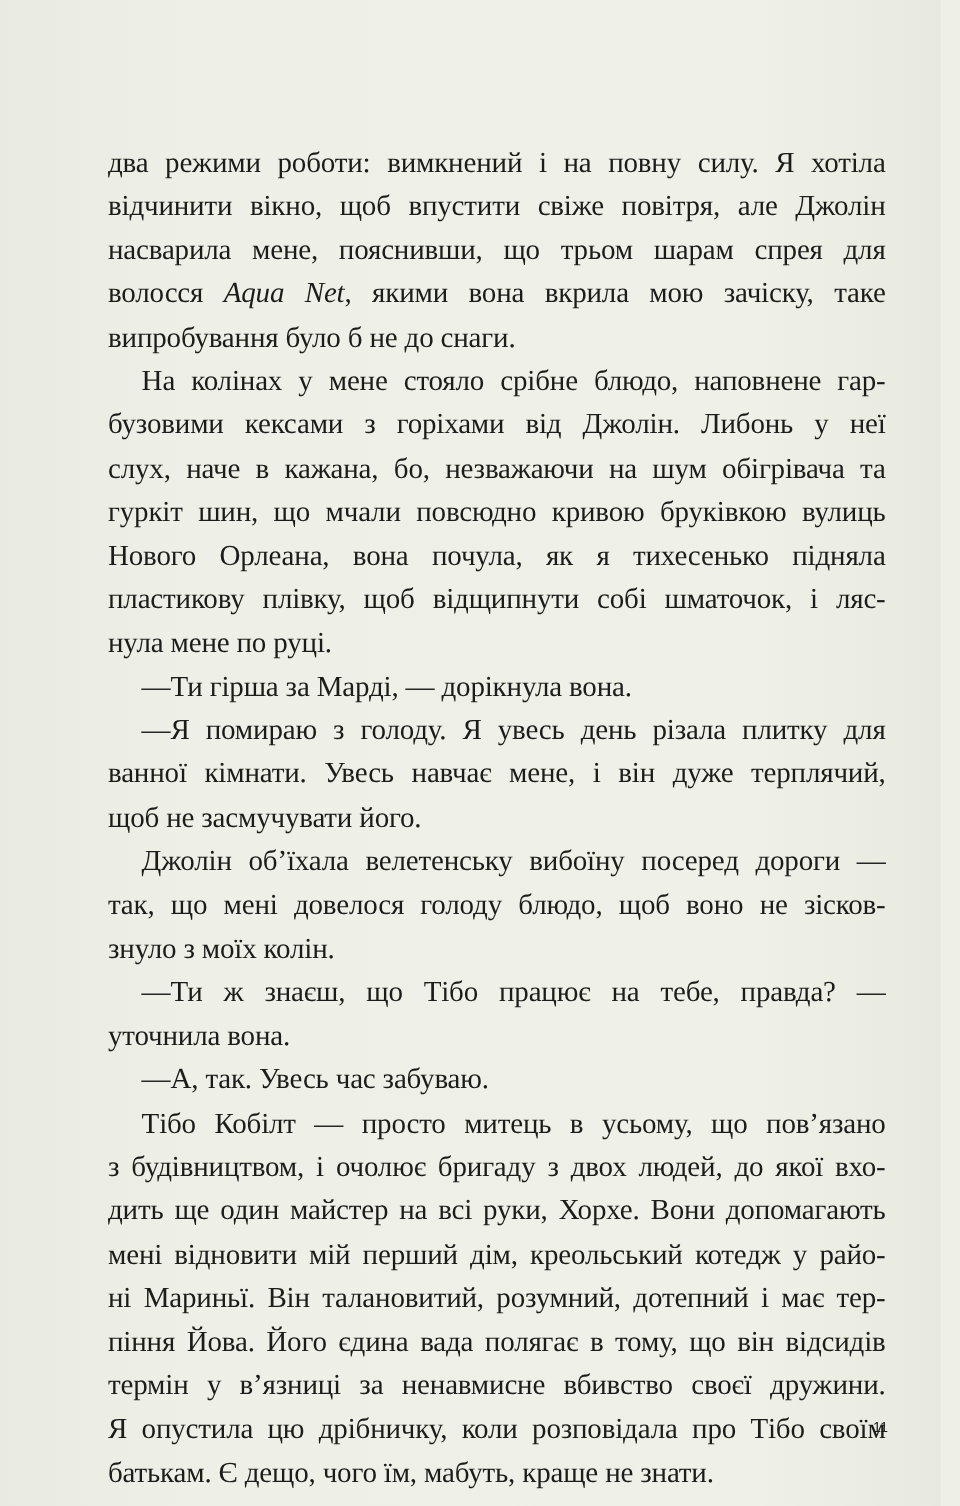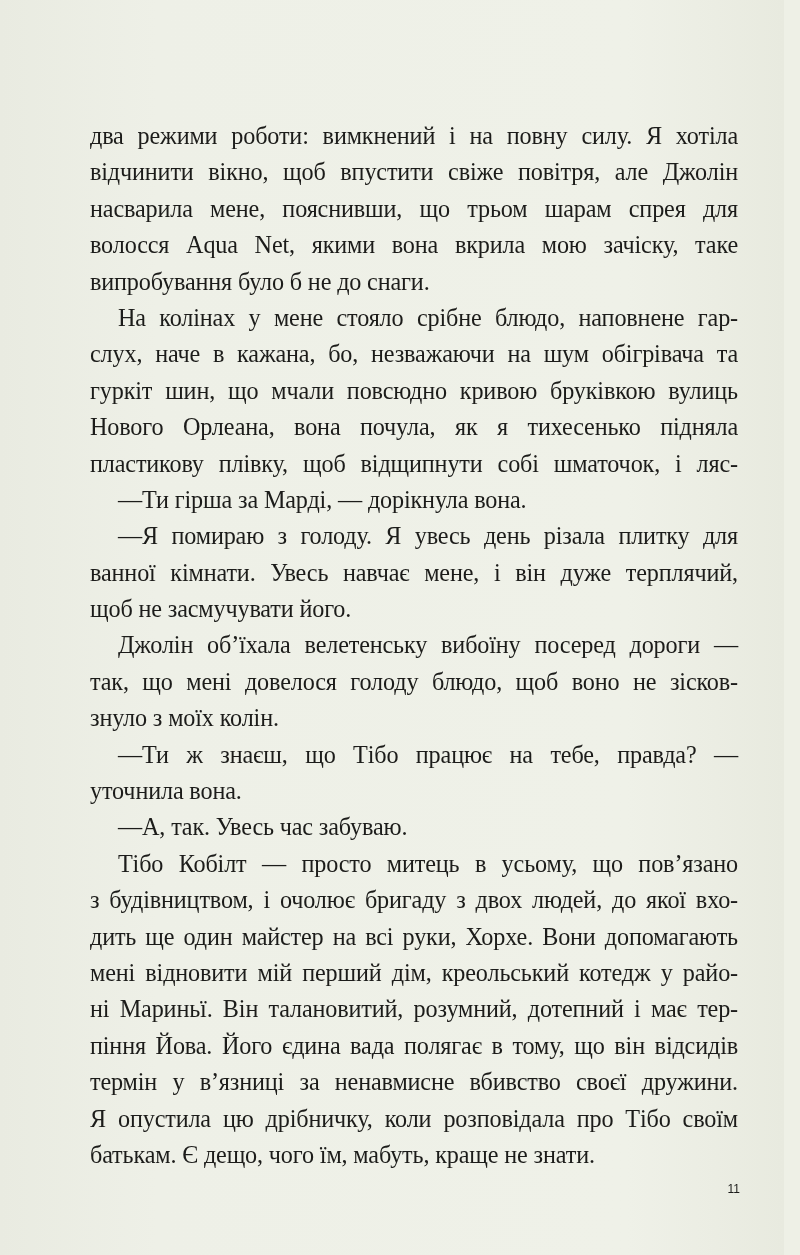--- a/index.html
+++ b/index.html
@@ -38,20 +38,21 @@
     text-align: justify;
     text-align-last: justify;
   }
   .line.last {
     text-align-last: left;
   }
   .line.indent {
     padding-left: 28px;
   }
   .italic {
+    font-style: italic;
   }
   .page-number {
     position: absolute;
     left: 700px;
     top: 1182px;
     width: 40px;
     text-align: right;
     font-family: "Liberation Sans", sans-serif;
     font-size: 12px;
     color: #1c1c1a;
@@ -61,24 +62,26 @@
 <body>
 
 <div class="page">
   <div class="text-block" id="text-block">
       <span class="line">два режими роботи: вимкнений і на повну силу. Я хотіла</span>
       <span class="line">відчинити вікно, щоб впустити свіже повітря, але Джолін</span>
       <span class="line">насварила мене, пояснивши, що трьом шарам спрея для</span>
       <span class="line"><span>волосся </span><span class="italic">Aqua Net</span><span>, якими вона вкрила мою зачіску, таке</span></span>
       <span class="line last">випробування було б не до снаги.</span>
       <span class="line indent">На колінах у мене стояло срібне блюдо, наповнене гар-</span>
+      <span class="line">бузовими кексами з горіхами від Джолін. Либонь у неї</span>
       <span class="line">слух, наче в кажана, бо, незважаючи на шум обігрівача та</span>
       <span class="line">гуркіт шин, що мчали повсюдно кривою бруківкою вулиць</span>
       <span class="line">Нового Орлеана, вона почула, як я тихесенько підняла</span>
       <span class="line">пластикову плівку, щоб відщипнути собі шматочок, і ляс-</span>
+      <span class="line last">нула мене по руці.</span>
       <span class="line indent last">—Ти гірша за Марді, — дорікнула вона.</span>
       <span class="line indent">—Я помираю з голоду. Я увесь день різала плитку для</span>
       <span class="line">ванної кімнати. Увесь навчає мене, і він дуже терплячий,</span>
       <span class="line last">щоб не засмучувати його.</span>
       <span class="line indent">Джолін об’їхала велетенську вибоїну посеред дороги —</span>
       <span class="line">так, що мені довелося голоду блюдо, щоб воно не зісков-</span>
       <span class="line last">знуло з моїх колін.</span>
       <span class="line indent">—Ти ж знаєш, що Тібо працює на тебе, правда? —</span>
       <span class="line last">уточнила вона.</span>
       <span class="line indent last">—А, так. Увесь час забуваю.</span>

